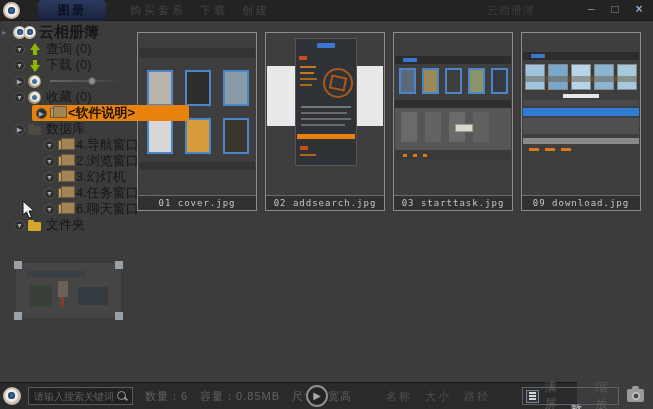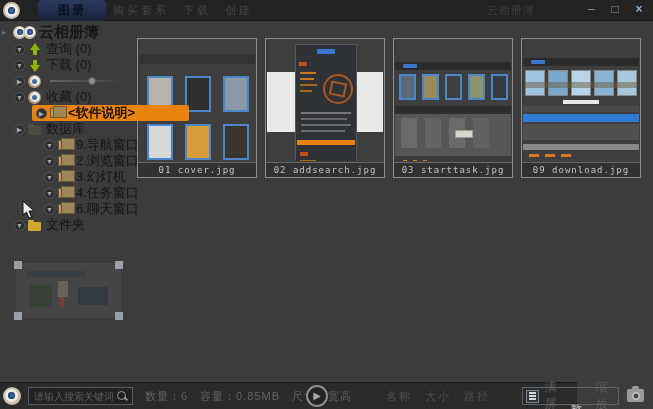--- a/index.html
+++ b/index.html
@@ -6,28 +6,28 @@
   html,body { width:653px; height:409px; overflow:hidden; }
   body { font-family:"Liberation Sans","DejaVu Sans",sans-serif; background:#3c3c3c; position:relative; }
 
   
   .titlebar { position:absolute; left:0; top:0; width:653px; height:21px; background:#232323; border-bottom:1px solid #1a1a1a; }
   .app-logo { position:absolute; left:3px; top:2px; width:17px; height:17px; }
   .eye { position:relative; width:17px; height:17px; border-radius:50%; background:#cdbfae; }
   .eye::before { content:""; position:absolute; left:2px; top:2px; width:13px; height:13px; border-radius:50%; background:#f2efe9; }
   .eye::after { content:""; position:absolute; left:5px; top:5px; width:7px; height:7px; border-radius:50%; background:#3f6fa8; box-shadow:inset 0 0 0 2px #2b4f7d; }
   .tab { position:absolute; left:38px; top:0; width:68px; height:21px; background:linear-gradient(#2b3b60,#18213a); border-radius:5px 5px 0 0; color:#0b101e; font-size:12px; font-weight:bold; text-align:center; line-height:21px; letter-spacing:2px; }
-  .menubar { position:absolute; left:113px; top:0; height:15px; line-height:21px; font-size:11px; color:#454545; letter-spacing:3px; }
+  .menubar { position:absolute; left:130px; top:0; height:15px; line-height:21px; font-size:11px; color:#454545; letter-spacing:3px; }
   .wintitle { position:absolute; right:118px; top:0; height:21px; line-height:21px; font-size:11px; color:#3e3e3e; letter-spacing:1px; }
   .winbtns { position:absolute; right:6px; top:0; height:21px; display:flex; gap:8px; }
   .winbtn { width:16px; height:21px; line-height:19px; text-align:center; font-size:12px; color:#8e8e8e; cursor:default; }
   .winbtn.close { color:#8fb0d8; font-weight:bold; }
 
   
-  .card { position:absolute; top:38px; width:120px; height:140px; background:#3e3e3e; border:1px solid #8c8c8c; }
+  .card { position:absolute; top:32px; width:120px; height:179px; background:#3e3e3e; border:1px solid #8c8c8c; }
   .card .art { position:absolute; left:1px; right:1px; top:1px; bottom:16px; overflow:hidden; }
   .caption { position:absolute; left:0; right:0; bottom:0; height:15px; background:#313131; border-top:1px solid #6a6a6a; color:#c4c4c4; font-family:"DejaVu Sans Mono",monospace; font-size:9px; text-align:center; line-height:15px; letter-spacing:1px; }
   .b { position:absolute; }
 
   
   .a1-strip { left:0; right:0; top:14px; height:10px; background:#333; }
   .thumb { border:2px solid #4a86c8; }
   
   .mini-titlebar { left:0; right:0; height:8px; background:#2c2c2c; }
   .mini-tab { width:14px; height:4px; background:#3a78d0; border-radius:1px; }
@@ -250,21 +250,21 @@
     <span class="ticon">
         <span class="folder"></span>
       </span>
     <span>数据库</span>
   </div>
   <div class="trow lv2">
     <span class="exp">▼</span>
     <span class="ticon">
         <span class="photos"></span>
       </span>
-    <span>9.导航窗口</span>
+    <span>4.导航窗口</span>
   </div>
   <div class="trow lv2">
     <span class="exp">▼</span>
     <span class="ticon">
         <span class="photos"></span>
       </span>
     <span>2.浏览窗口</span>
   </div>
   <div class="trow lv2">
     <span class="exp">▼</span>

